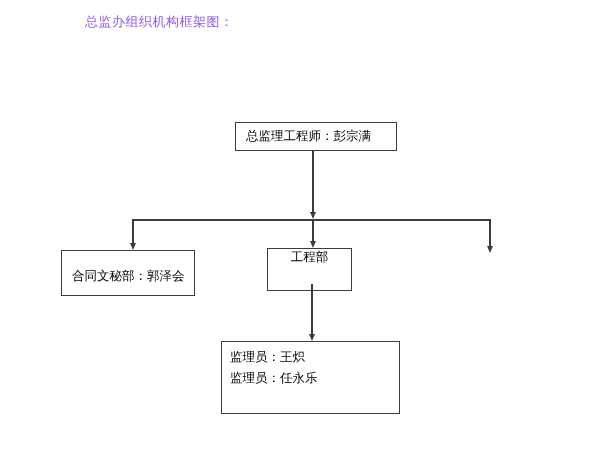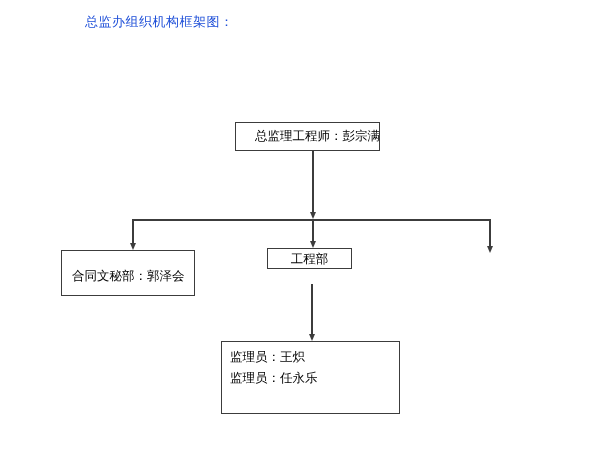--- a/index.html
+++ b/index.html
@@ -12,43 +12,43 @@
     font-family: "Liberation Sans", sans-serif;
     color: #000000;
     overflow: hidden;
   }
   .page-title {
     position: absolute;
     left: 85px;
     top: 13px;
     font-size: 13px;
     letter-spacing: 0.5px;
-    color: #1d4ed8;
+    color: #8b5cf6;
     white-space: nowrap;
   }
   .box {
     position: absolute;
     border: 1.5px solid #3c3c3c;
     background: #ffffff;
     font-size: 12.5px;
     color: #000000;
     display: flex;
     white-space: nowrap;
   }
   .box-root {
-    left: 235px; top: 122px; width: 145px; height: 29px;
-    align-items: center; padding-left: 19px;
+    left: 235px; top: 122px; width: 162px; height: 29px;
+    align-items: center; padding-left: 10px;
   }
   .box-contract {
     left: 61px; top: 250px; width: 134px; height: 46px;
     align-items: center; padding: 6px 0 0 10px;
   }
   .box-eng {
-    left: 267px; top: 248px; width: 85px; height: 21px;
-    align-items: flex-end; justify-content: center;
+    left: 267px; top: 248px; width: 85px; height: 43px;
+    align-items: flex-start; justify-content: center;
   }
   .box-office {
     left: 418px; top: 253px; width: 129px; height: 40px;
     align-items: center; justify-content: center;
   }
   .box-supervisors {
     left: 221px; top: 341px; width: 179px; height: 73px;
     flex-direction: column; padding: 5px 0 0 8px;
   }
   .box-supervisors .sup-row {

